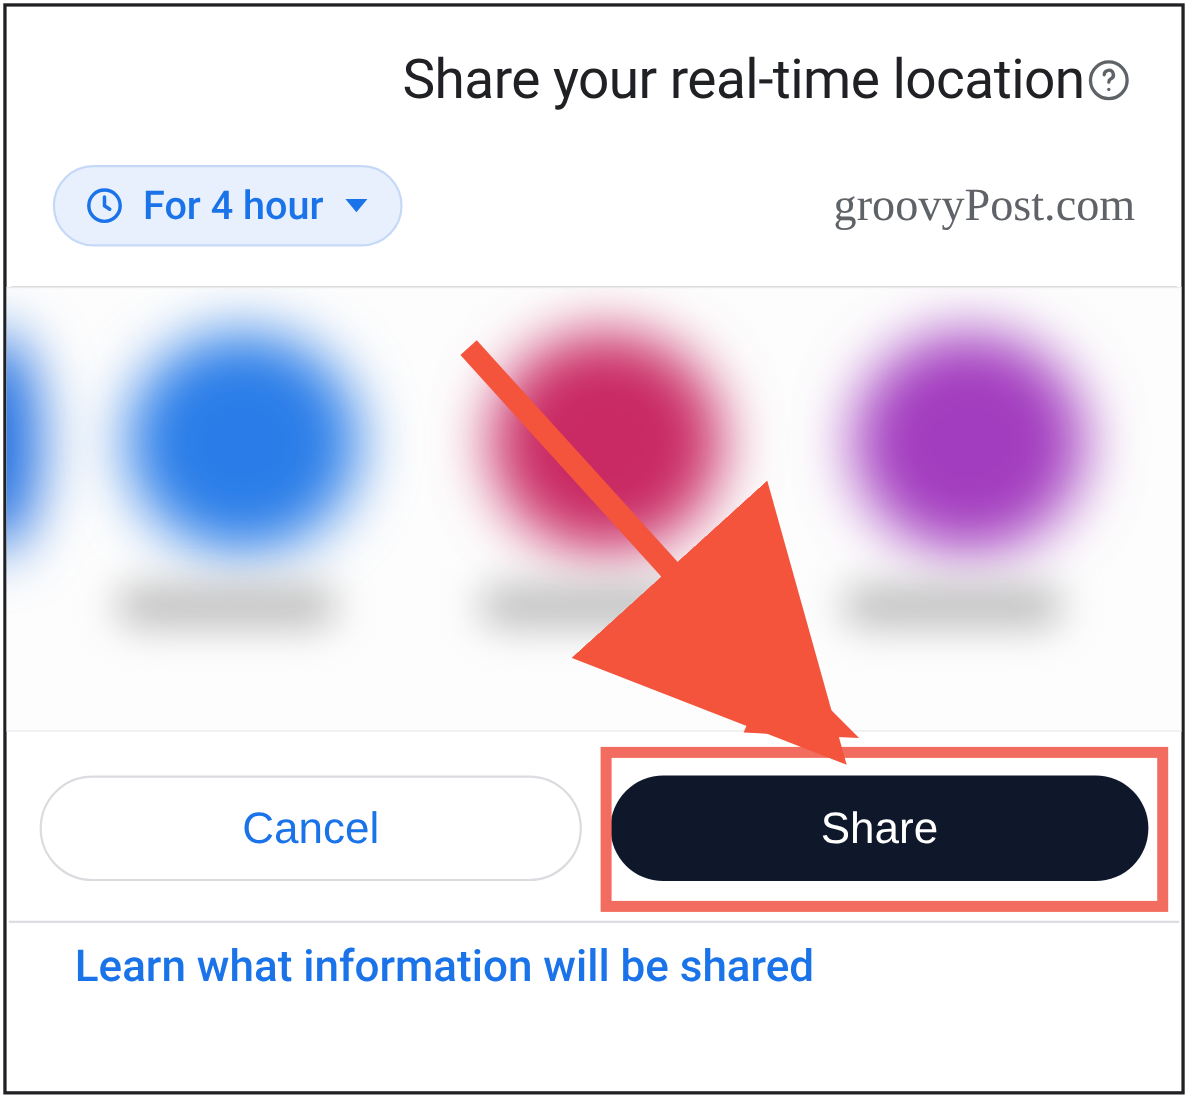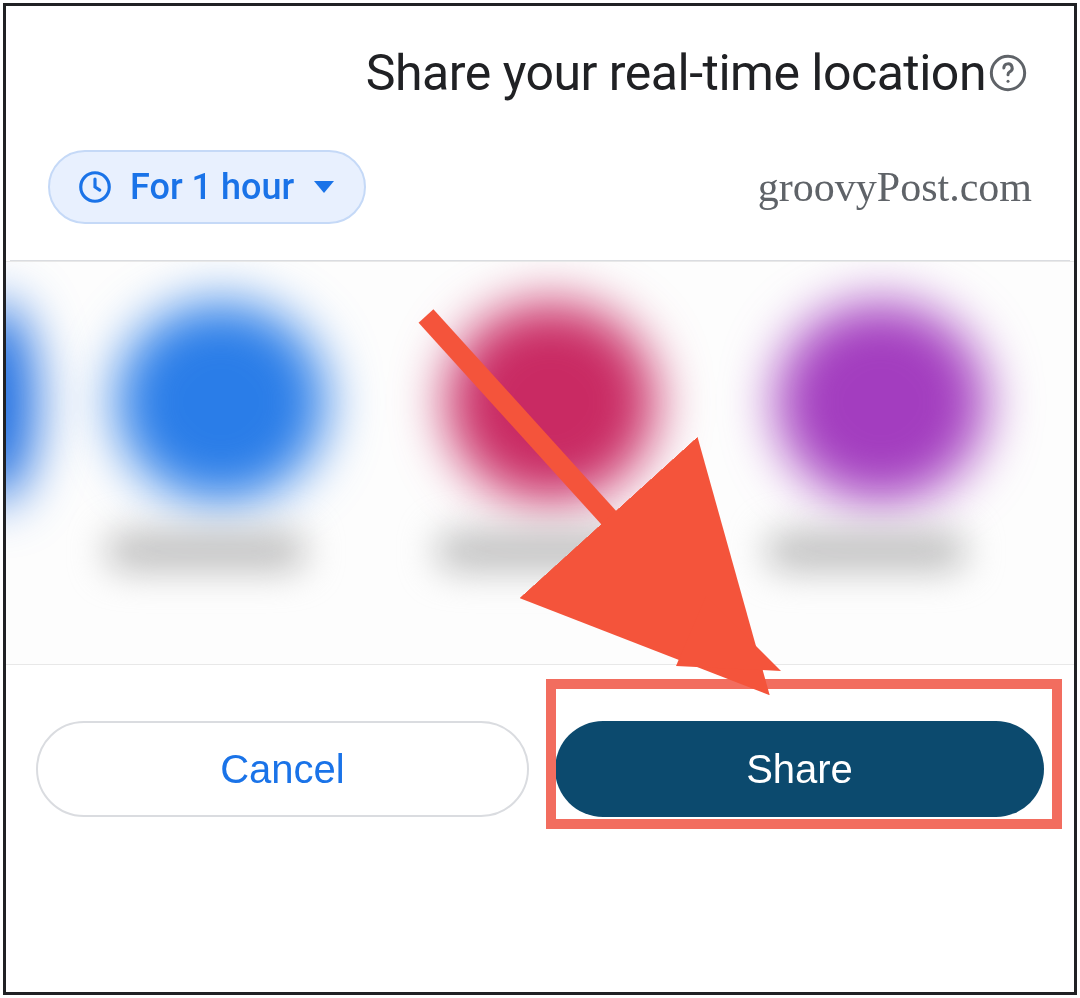--- a/index.html
+++ b/index.html
@@ -138,31 +138,30 @@
       flex: 1;
       height: 96px;
       border-radius: 48px;
       font-size: 40px;
       font-weight: 500;
       cursor: pointer;
       display: flex;
       align-items: center;
       justify-content: center;
       border: none;
-      margin-top: 16px;
     }
     
     .btn-cancel {
       background: #fff;
       color: #1a73e8;
       border: 2px solid #dadce0;
     }
     
     .btn-share {
-      background: #0c4a6e;
+      background: #0f172a;
       color: #fff;
       text-align: center;
     }
     
     .highlight-box {
       position: absolute;
       border: 10px solid #f26d5f;
       top: 14px;
       left: 540px;
       width: 516px;
@@ -211,21 +210,21 @@
   </div>
 
   <div class="duration-row">
     <div class="duration-chip">
       <span class="clock-icon">
         <svg viewBox="0 0 24 24" fill="none" stroke="#1a73e8" stroke-width="2">
           <circle cx="12" cy="12" r="9"></circle>
           <path d="M12 7v5l3 2" stroke-linecap="round"></path>
         </svg>
       </span>
-      <span>For 1 hour</span>
+      <span>For 4 hour</span>
       <span class="dropdown-caret"></span>
     </div>
     <div class="watermark">groovyPost.com</div>
   </div>
 
   <div class="divider"></div>
 
   <div class="contacts-strip">
     <div class="contact-blur" style="background:#1a6be0; width:80px; height:200px; left:-50px; top:40px;"></div>
     <div class="contact-blur" style="background:#2a7de8; width:210px; height:200px; left:110px; top:40px;"></div>
@@ -246,14 +245,17 @@
     <line x1="40" y1="20" x2="330" y2="340" stroke="#f4543b" stroke-width="20" marker-end="url(#arrowhead)"></line>
     <polygon points="320 300, 395 375, 290 370" fill="#f4543b"></polygon>
   </svg>
 
   <div class="button-row">
     <button class="btn btn-cancel">Cancel</button>
     <button class="btn btn-share">Share</button>
     <div class="highlight-box"></div>
   </div>
 
+  <div class="footer-link">
+    <a href="#">Learn what information will be shared</a>
+  </div>
 
 </div>
 
 </body></html>

